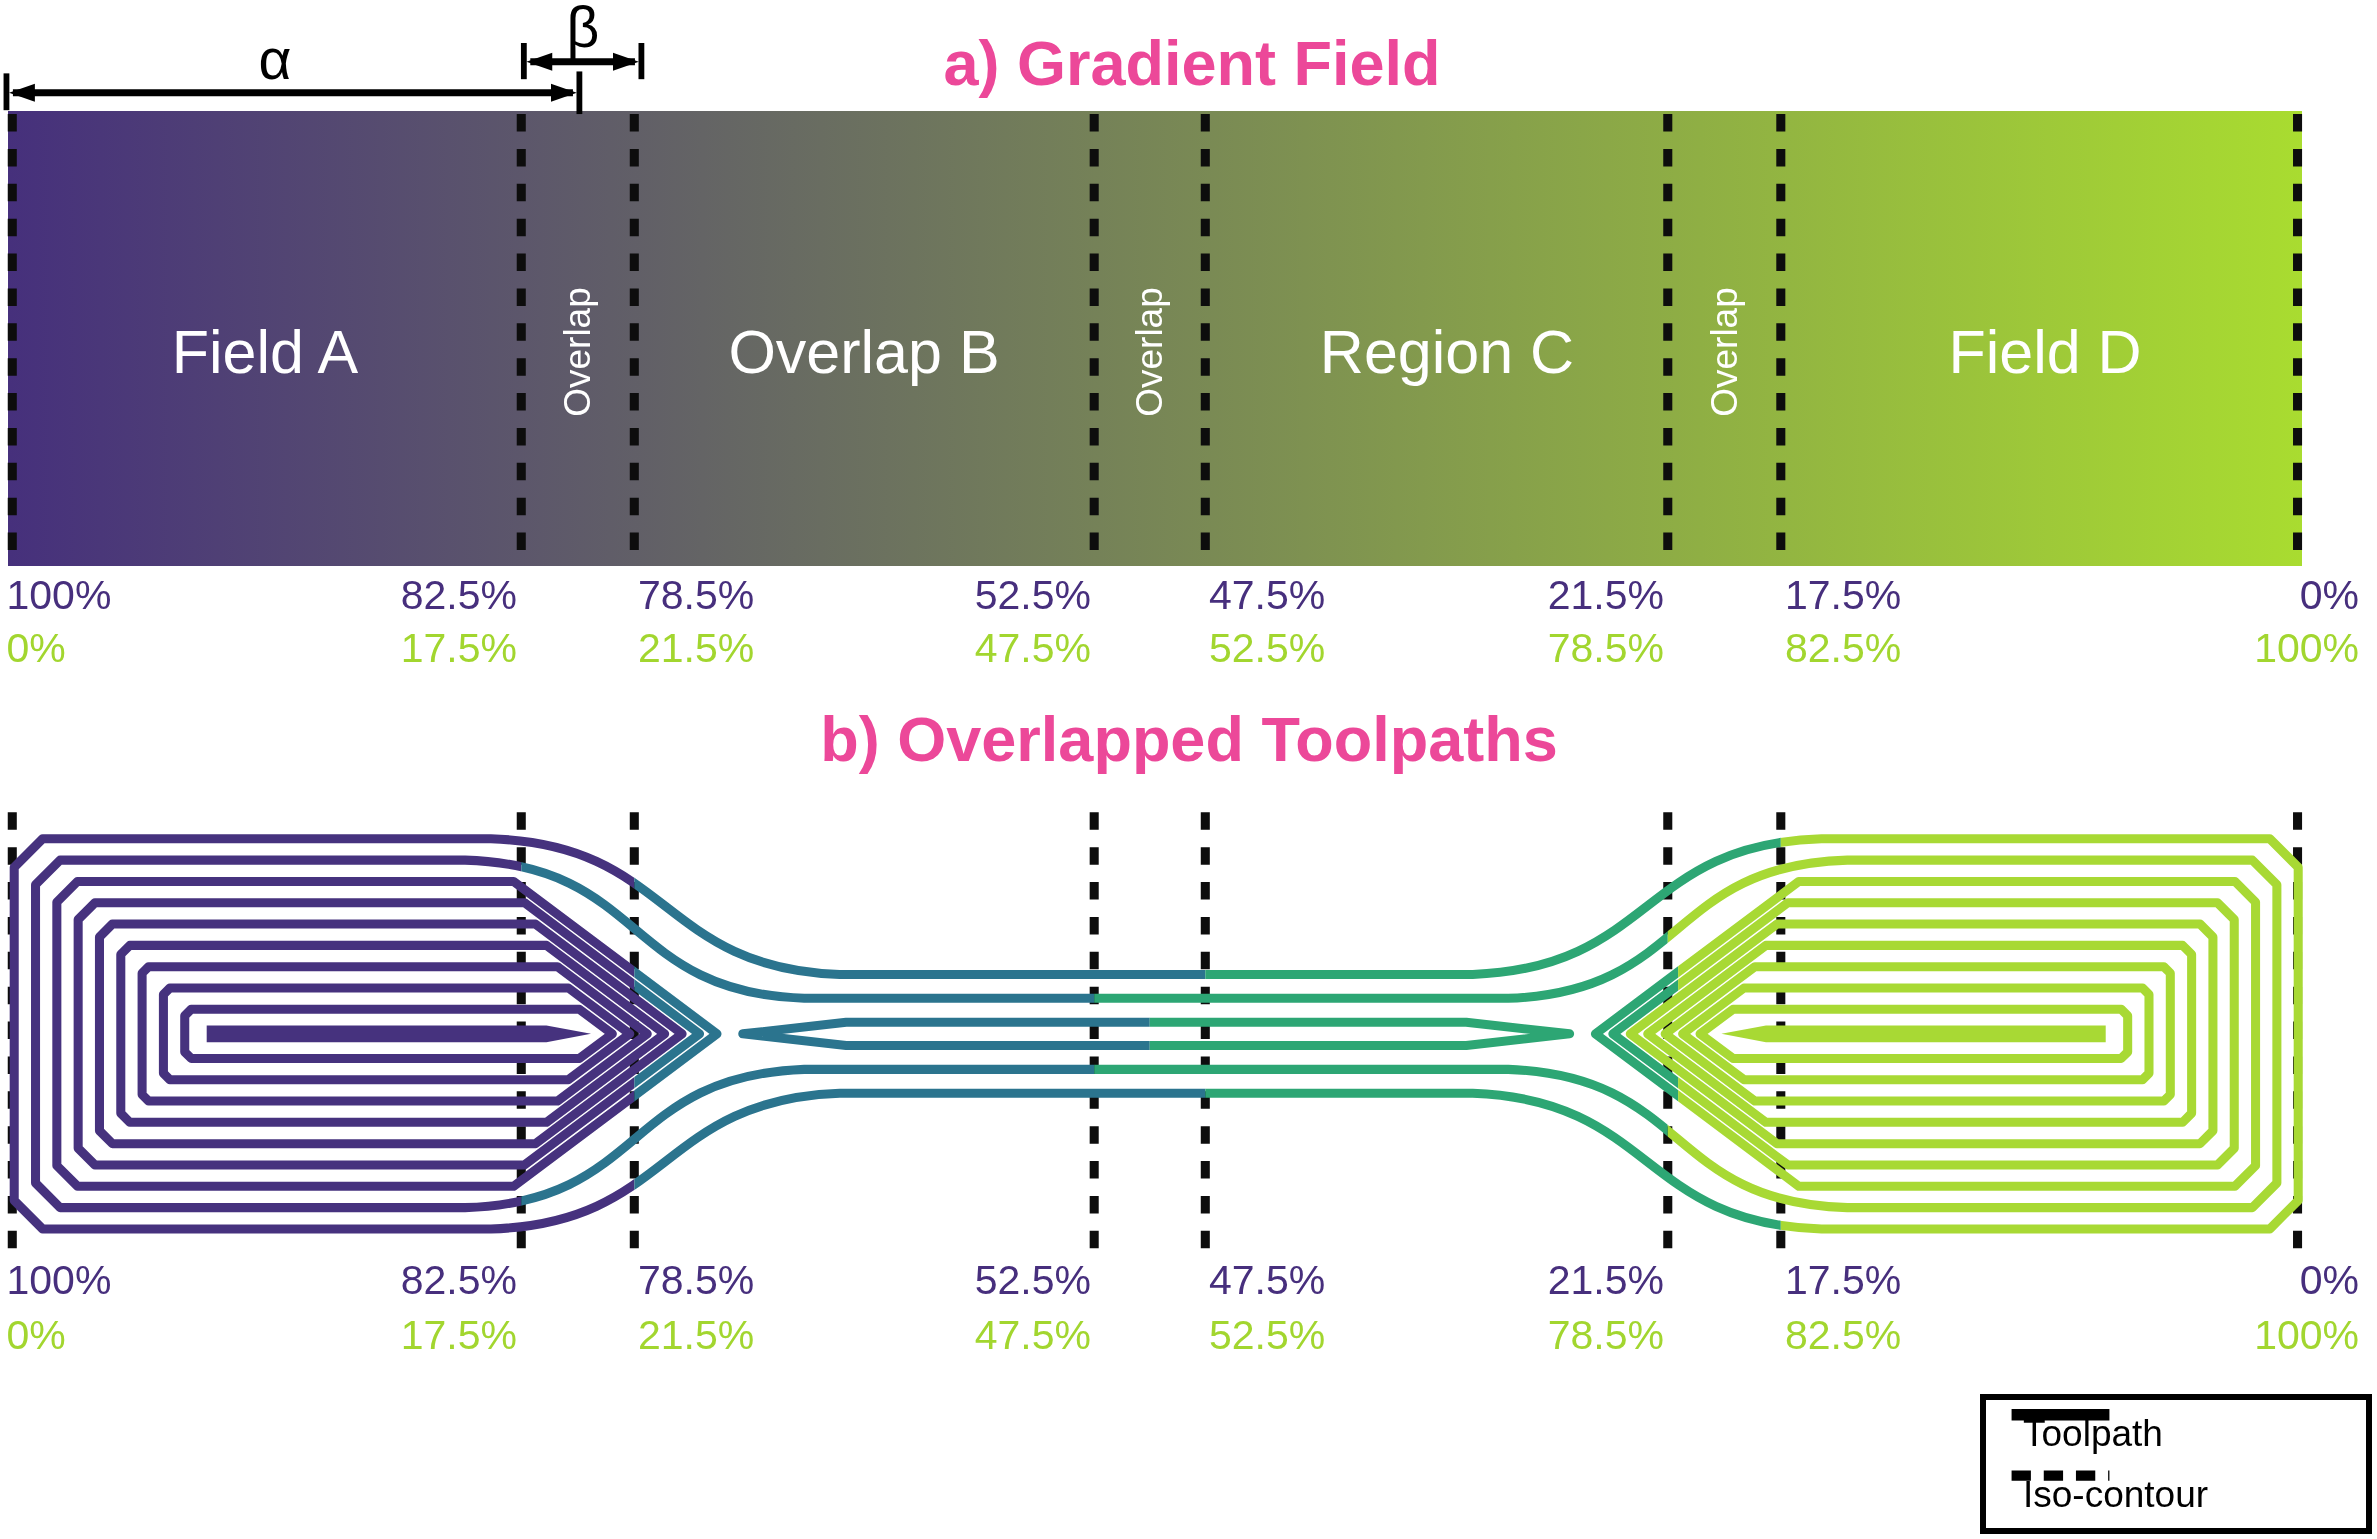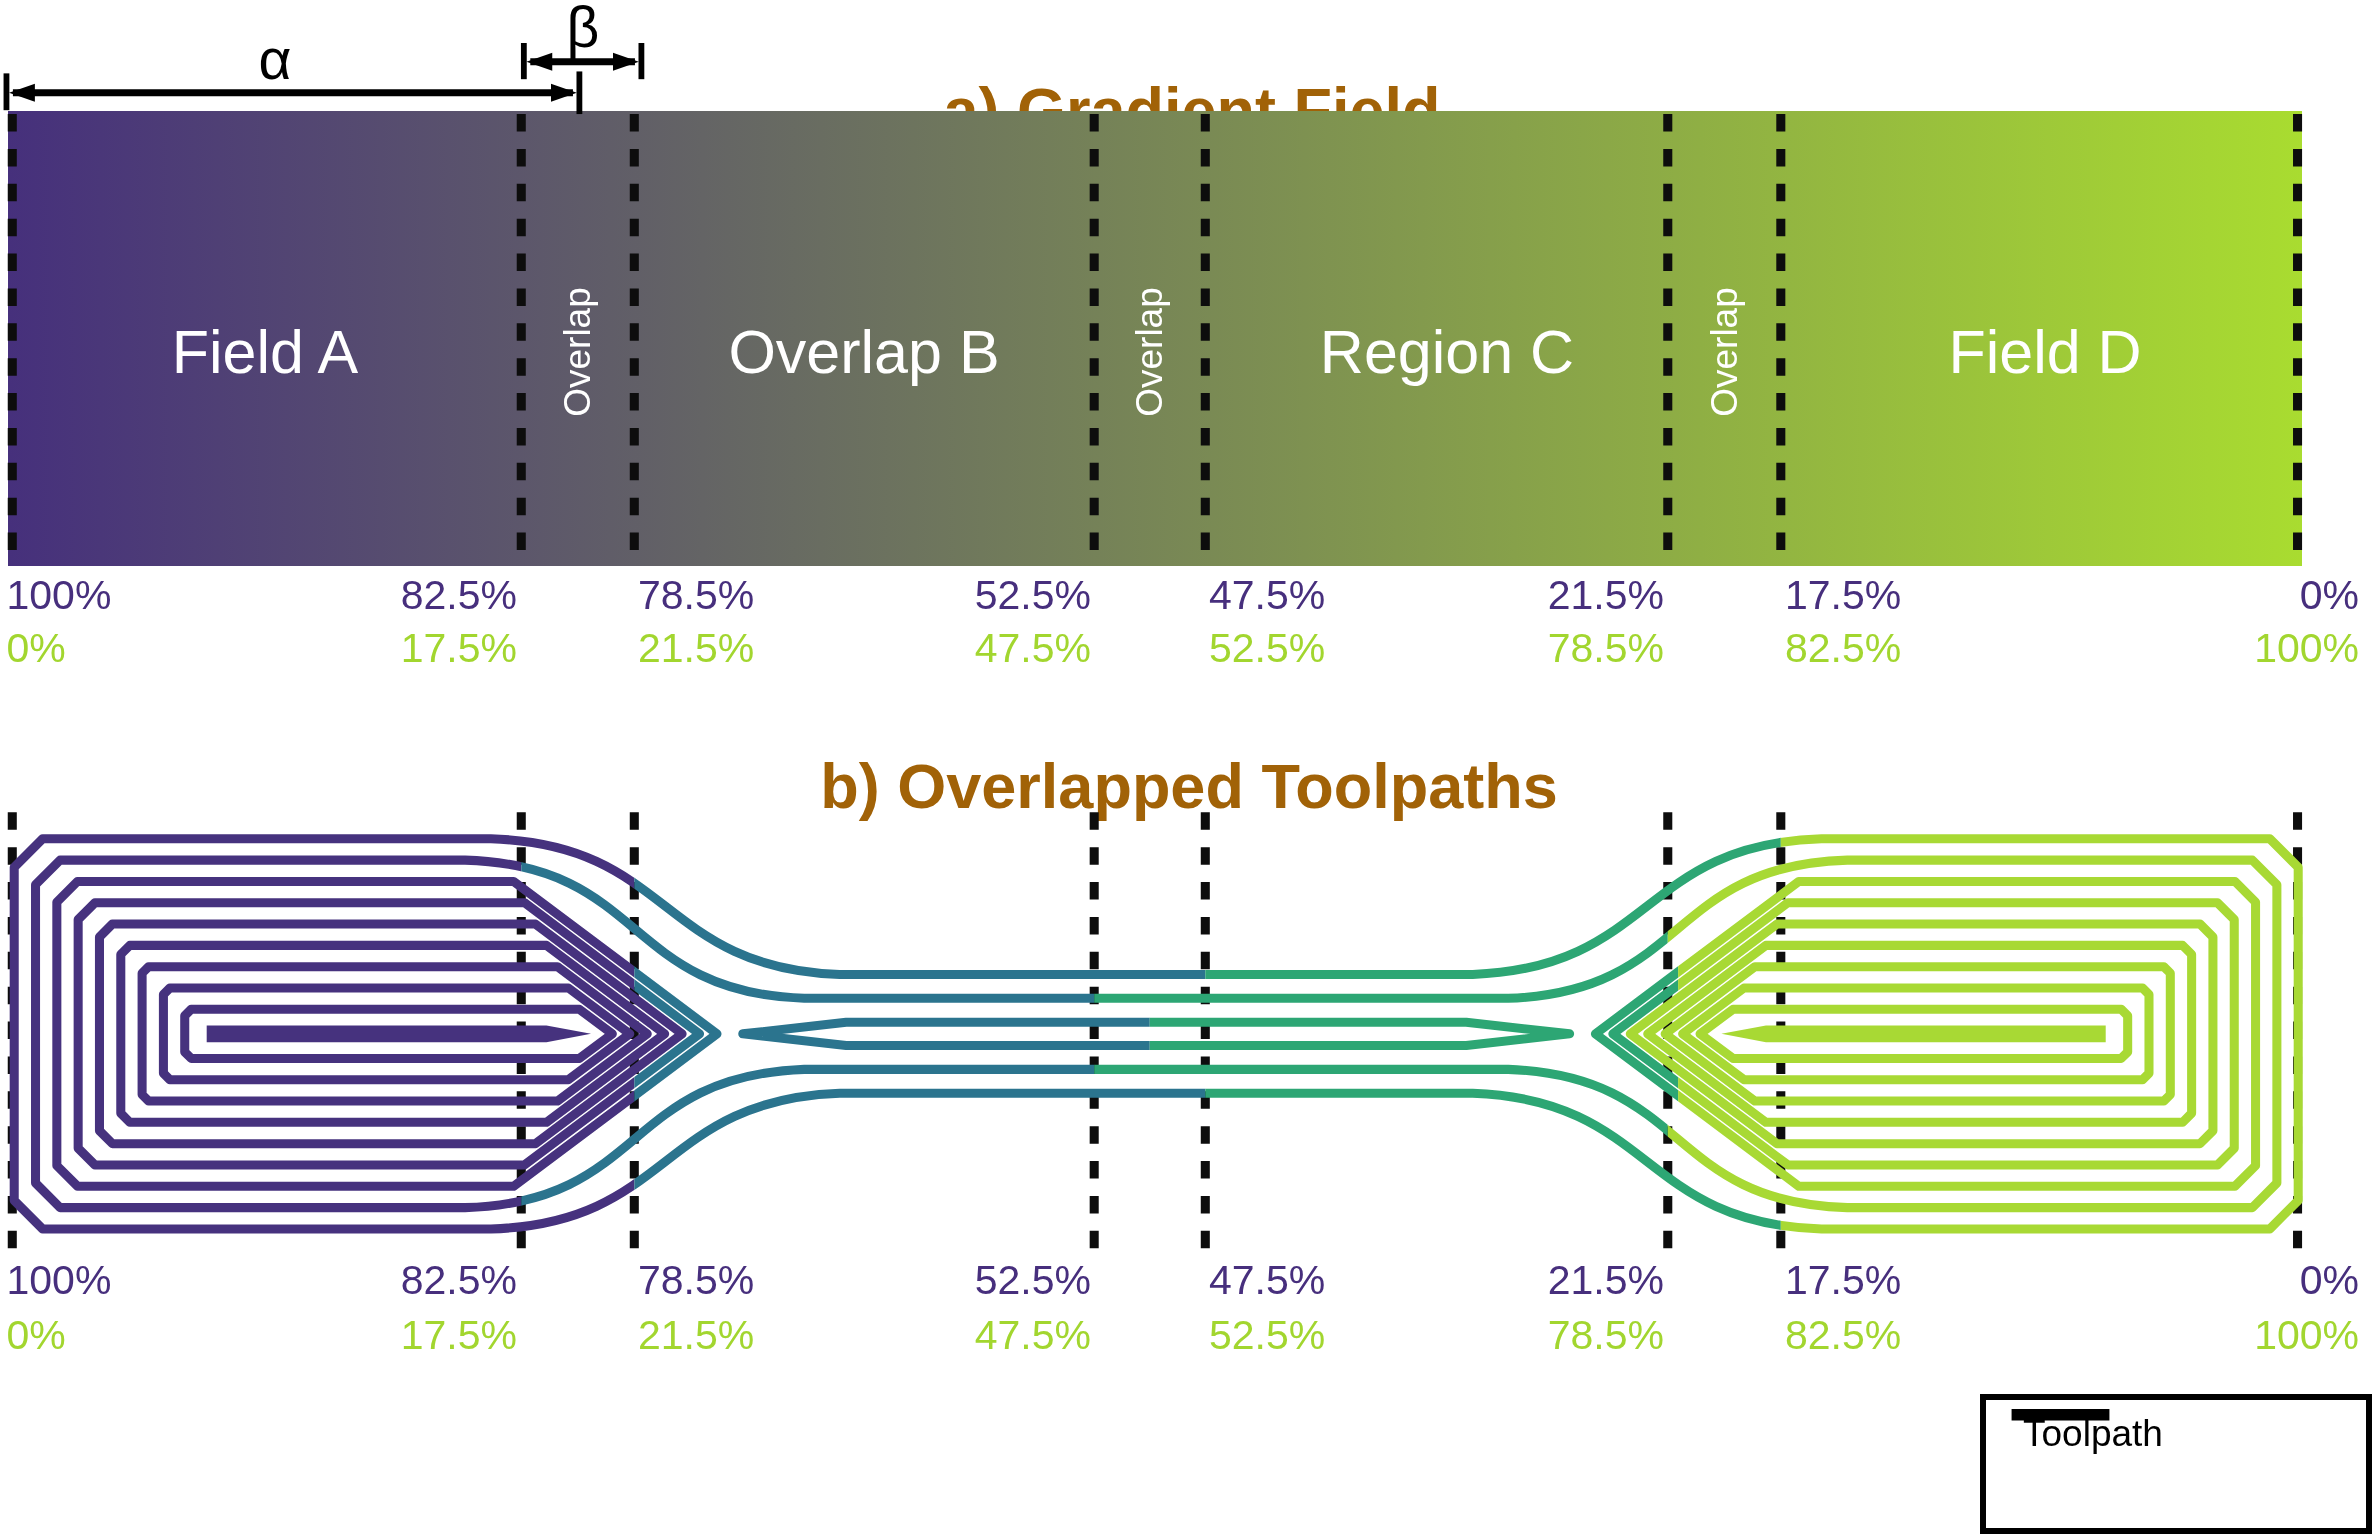--- a/index.html
+++ b/index.html
@@ -1,19 +1,19 @@
 <!DOCTYPE html>
 <html style="font-size:10.3px"><head>
 <meta charset="utf-8">
 <style>
   html,body{margin:0;padding:0;background:#ffffff;}
   body{width:2377px;height:1540px;position:relative;overflow:hidden;
        font-family:"Liberation Sans", sans-serif;}
   .abs{position:absolute;}
-  .title{font-weight:bold;font-size:63px;color:#a16207;white-space:nowrap;transform:translateX(-50%);margin-top:47px;}
+  .title{font-weight:bold;font-size:63px;color:#ec4899;white-space:nowrap;transform:translateX(-50%);}
   #gradient-bar{left:7.8px;top:111px;width:2294px;height:455px;}
   .region-label{color:#fff;font-size:61px;white-space:nowrap;transform:translate(-50%,-50%);}
   .overlap-label{color:#fff;font-size:37px;white-space:nowrap;transform:translate(-50%,-50%) rotate(-90deg);}
   .pct{font-size:41px;font-weight:400;white-space:nowrap;line-height:1;}
   .pct.right{transform:translateX(-100%);}
   .greek{font-size:57px;color:#000;transform:translate(-50%,-50%);}
   #legend-box{left:1980px;top:1394px;width:380px;height:128px;border:6.5px solid #000;background:#fff;}
   .legend-row{position:absolute;left:23px;width:336px;height:58px;display:flex;align-items:center;}
   .legend-text{font-size:37px;color:#000;margin-left:14px;white-space:nowrap;}
   svg{position:absolute;left:0;top:0;}
@@ -221,14 +221,20 @@
     <polygon points="3260,1587 2734,1587 2665,1600 2734,1613 3260,1613" fill="#a8d934"></polygon>
   </svg>
 
 <div class="abs" id="legend-box">
   <div class="legend-row" style="top:5.2px;align-items:center;">
     <svg width="103" height="19.4" viewBox="0 0 160 30">
       <line x1="4" y1="15" x2="156" y2="15" stroke="#000" stroke-width="18"></line>
     </svg>
     <span class="legend-text">Toolpath</span>
   </div>
+  <div class="legend-row" style="top:66px;">
+    <svg width="103" height="19.4" viewBox="0 0 160 30">
+      <line x1="4" y1="15" x2="156" y2="15" stroke="#000" stroke-width="16" stroke-dasharray="30 20"></line>
+    </svg>
+    <span class="legend-text">Iso-contour</span>
+  </div>
 </div>
 
 
 </body></html>

